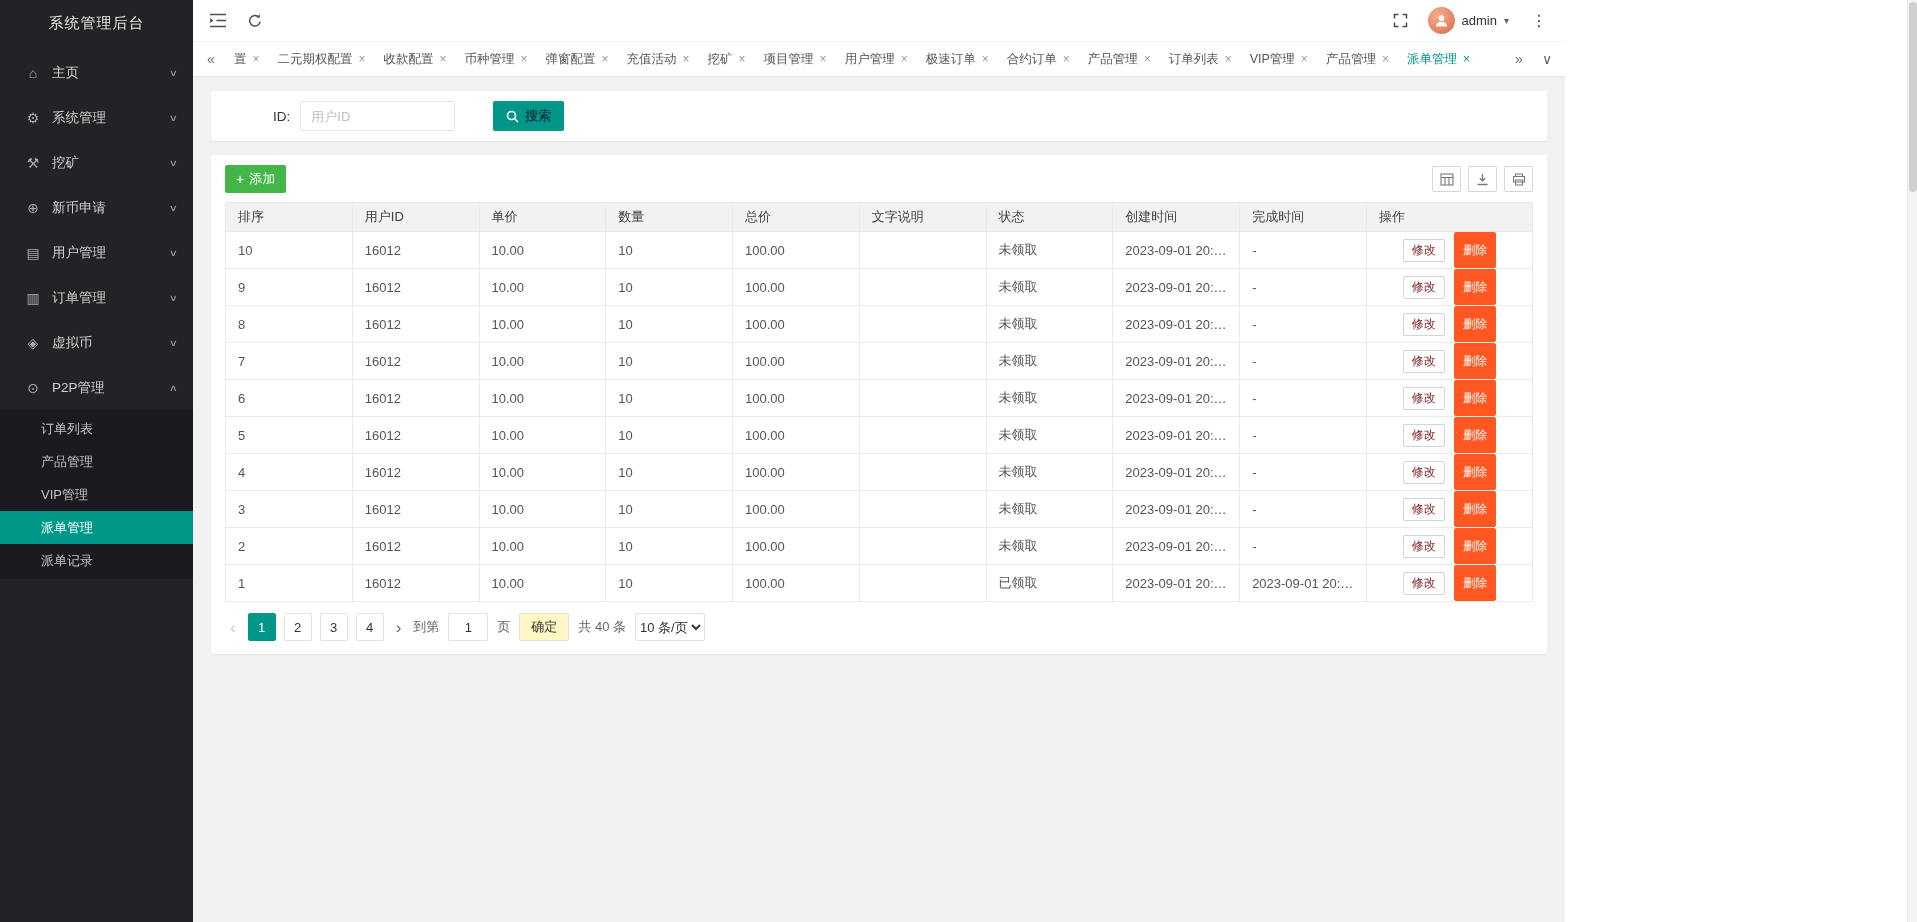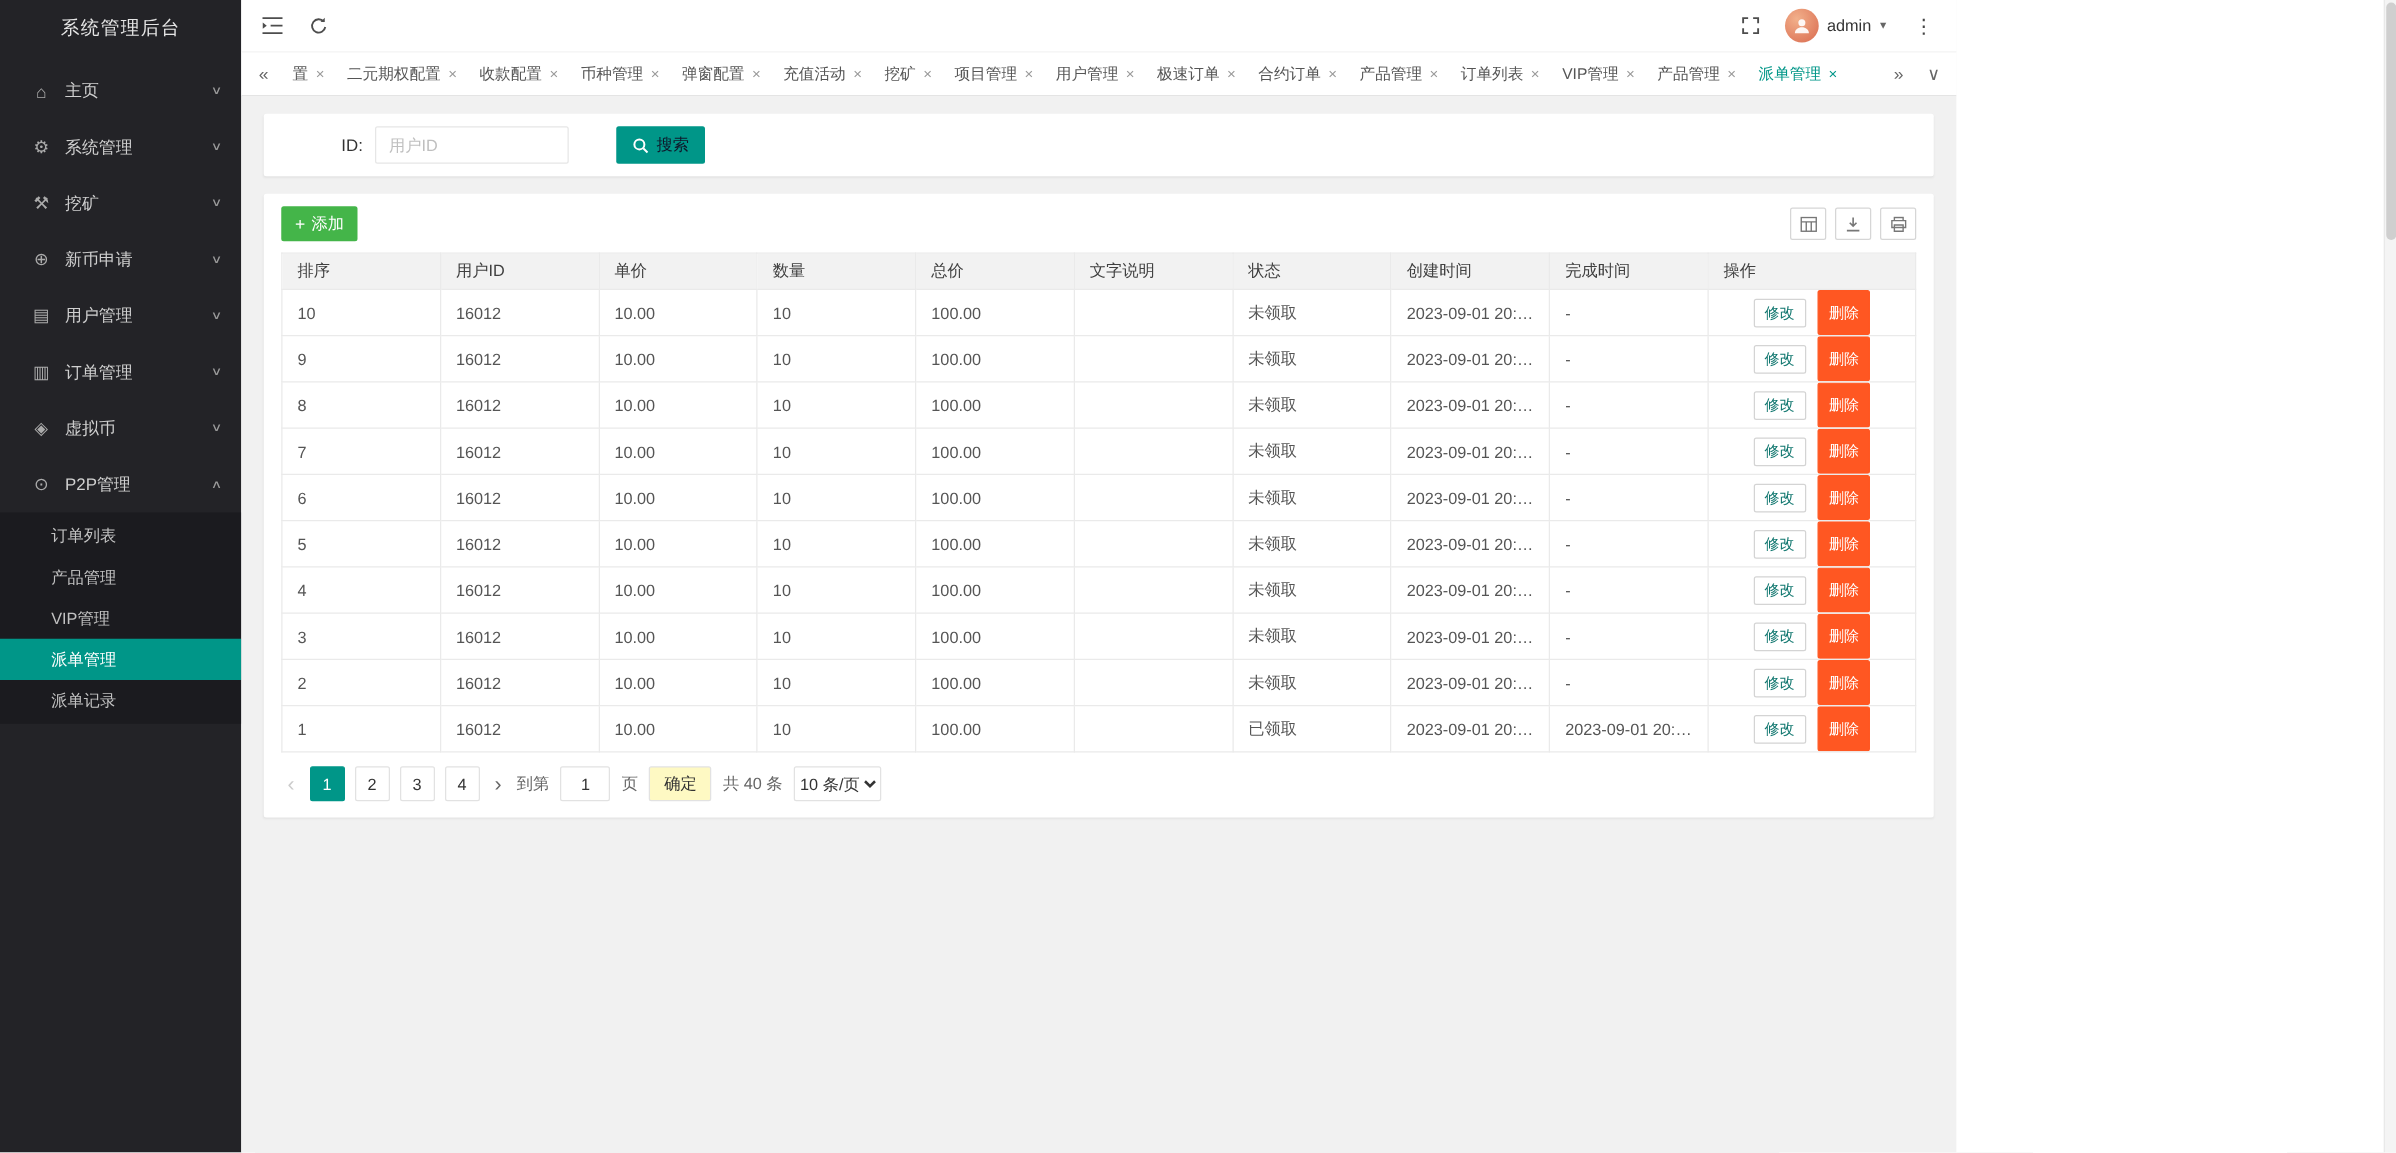--- a/index.html
+++ b/index.html
@@ -52,21 +52,21 @@
   .btn-add { height: 28px; padding: 0 11px; background: var(--add_green, #44b549); color: #fff; border: none; border-radius: 2px; font-size: 13px; display: flex; align-items: center; gap: 5px; cursor: pointer; font-family: inherit; }
   .btn-add .plus { font-size: 14px; }
   .tool-icons { margin-left: auto; display: flex; gap: 7px; }
   .tool-icon { width: 29px; height: 26px; border: 1px solid #d6d6d6; border-radius: 2px; background: #fff; display: flex; align-items: center; justify-content: center; cursor: pointer; }
 
   table { width: 100%; border-collapse: collapse; margin-top: 9px; table-layout: fixed; }
   th, td { border: 1px solid #eaeaea; padding: 0 12px; font-size: 13px; text-align: left; overflow: hidden; white-space: nowrap; text-overflow: ellipsis; }
   th { background: #f2f2f2; color: #404040; font-weight: 400; height: 29px; }
   td { color: #555; height: 32px; background: #fff; }
   .td-actions { text-align: center; }
-  .btn-plain { height: 23px; padding: 0 8px; border: 1px solid #d4d4d4; background: #fff; color: #0f766e; border-radius: 2px; font-size: 12px; cursor: pointer; font-family: inherit; }
+  .btn-plain { height: 23px; padding: 0 8px; border: 1px solid #d4d4d4; background: #fff; color: #7f1d1d; border-radius: 2px; font-size: 12px; cursor: pointer; font-family: inherit; }
   .btn-danger { height: 36px; padding: 0 8px; border: 1px solid var(--danger, #ff5722); background: var(--danger, #ff5722); color: #fff; border-radius: 2px; font-size: 12px; cursor: pointer; margin-left: 6px; font-family: inherit; }
 
   .pagination { display: flex; align-items: center; gap: 9px; padding: 11px 2px 5px; font-size: 13px; color: #666; }
   .page-arrow { color: #666; font-size: 17px; line-height: 1; padding: 0 3px; cursor: pointer; }
   .page-arrow.disabled { color: #ccc; cursor: default; }
   .page-buttons { display: inline-flex; gap: 8px; }
   .page-btn { min-width: 28px; height: 28px; border: 1px solid #e2e2e2; background: #fff; color: #333; border-radius: 2px; cursor: pointer; font-size: 13px; font-family: inherit; }
   .page-btn.active { background: var(--accent, #009688); border-color: var(--accent, #009688); color: #fff; }
   .jump-input { width: 40px; height: 28px; border: 1px solid #e2e2e2; border-radius: 2px; text-align: center; font-size: 13px; color: #333; outline: none; font-family: inherit; }
   .btn-confirm { height: 28px; padding: 0 11px; border: 1px solid #e2e2e2; background: #fef9c3; border-radius: 2px; cursor: pointer; color: #333; font-size: 13px; font-family: inherit; }

